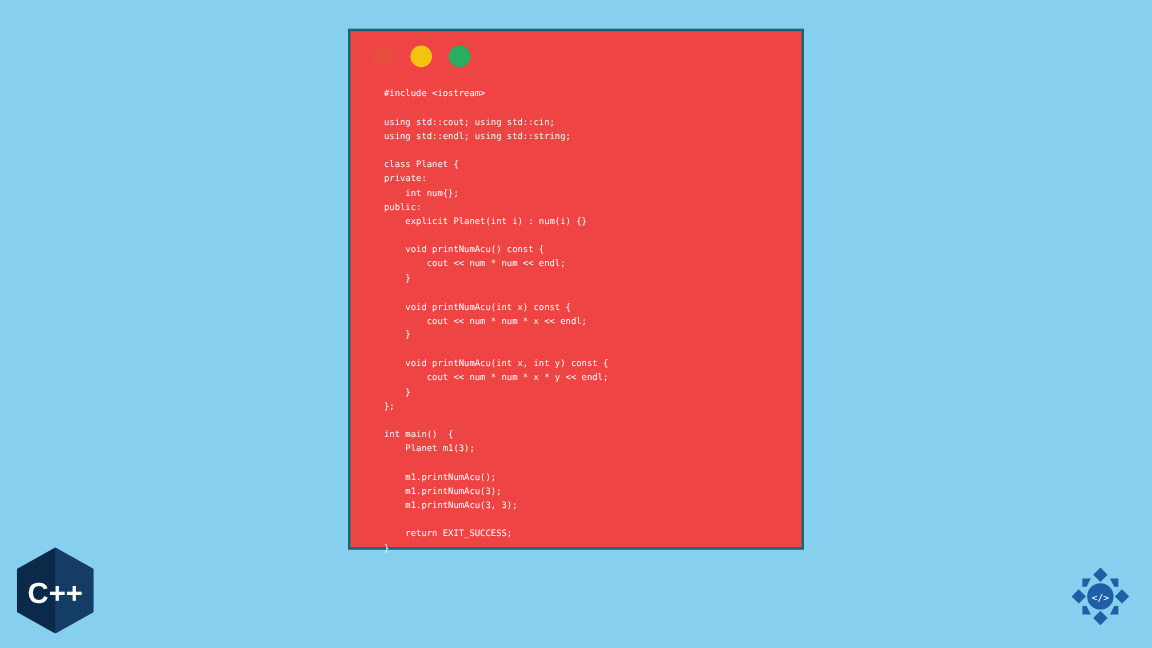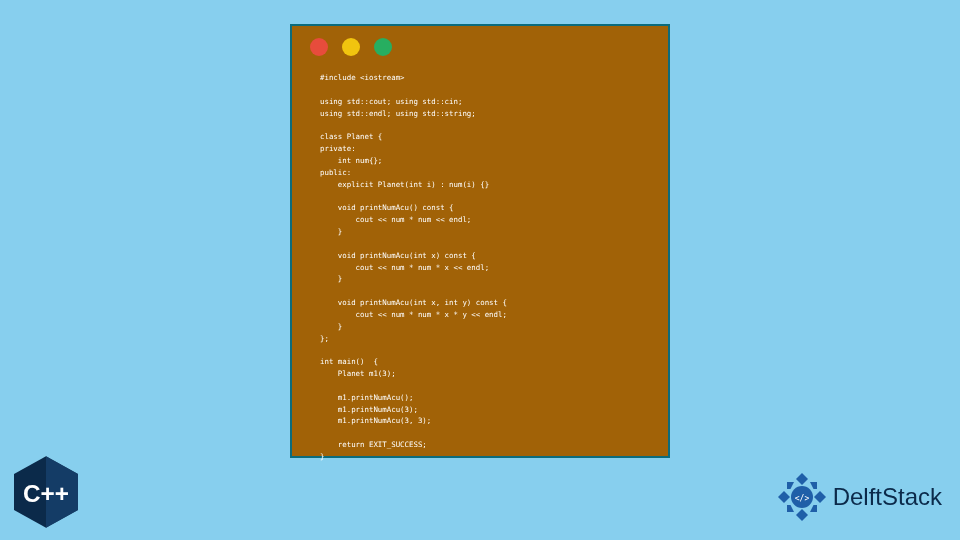--- a/index.html
+++ b/index.html
@@ -10,21 +10,21 @@
     position: relative;
     font-family: -apple-system, BlinkMacSystemFont, "Segoe UI", sans-serif;
     overflow: hidden;
   }
   .code-window {
     position: absolute;
     left: 290px;
     top: 24px;
     width: 380px;
     height: 434px;
-    background: #a16207;
+    background: #ef4444;
     border: 2px solid #0b6b7c;
   }
   .traffic-lights {
     display: flex;
     gap: 14px;
     padding: 12px 18px 6px 18px;
   }
   .light {
     width: 18px;
     height: 18px;
@@ -127,14 +127,13 @@
       <polygon points="2,50 14,38 26,50 14,62"></polygon>
       <polygon points="98,50 86,38 74,50 86,62"></polygon>
       <polygon points="20,20 34,20 27,34 20,34" transform="rotate(0 27 27)"></polygon>
       <polygon points="80,20 66,20 73,34 80,34"></polygon>
       <polygon points="20,80 34,80 27,66 20,66"></polygon>
       <polygon points="80,80 66,80 73,66 80,66"></polygon>
     </g>
     <circle cx="50" cy="50" r="22" fill="#1f5fa8"></circle>
     <text x="50" y="57" text-anchor="middle" font-size="16" font-family="monospace" fill="#fff">&lt;/&gt;</text>
   </svg>
-  <span class="ds-text">DelftStack</span>
 </div>
 
 </body></html>

